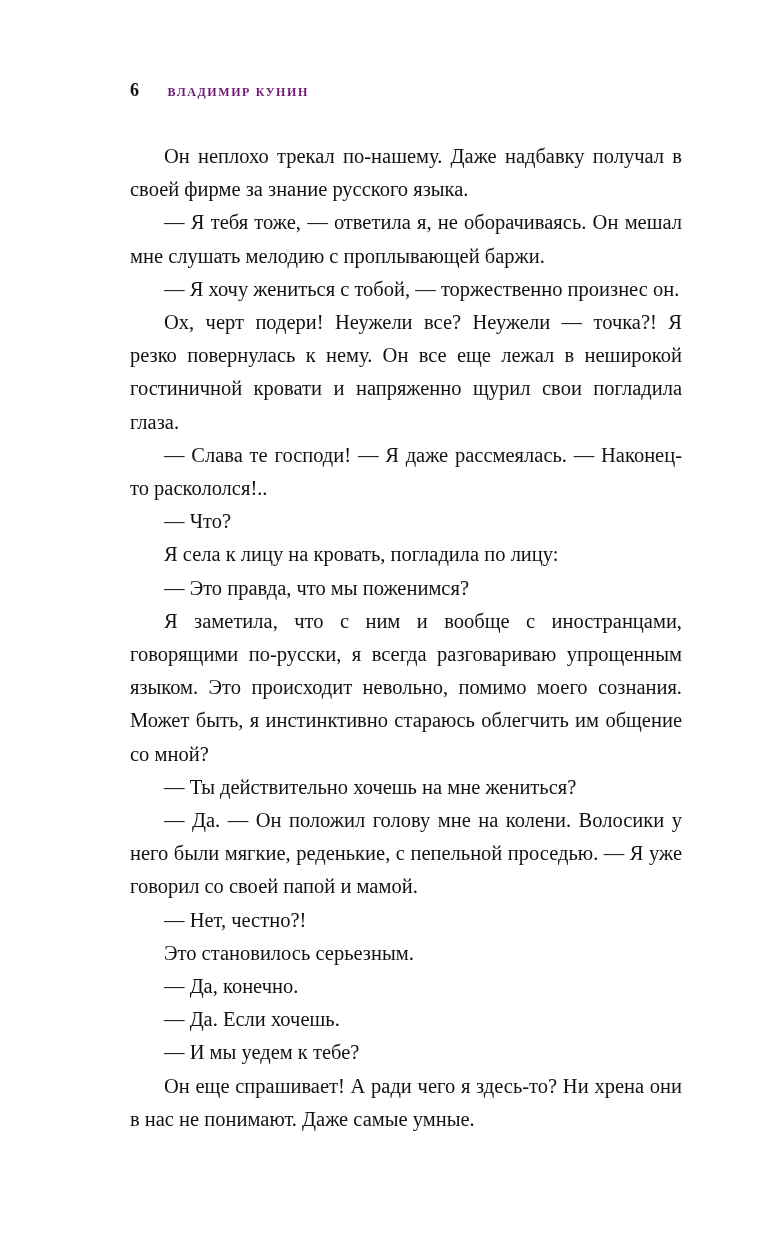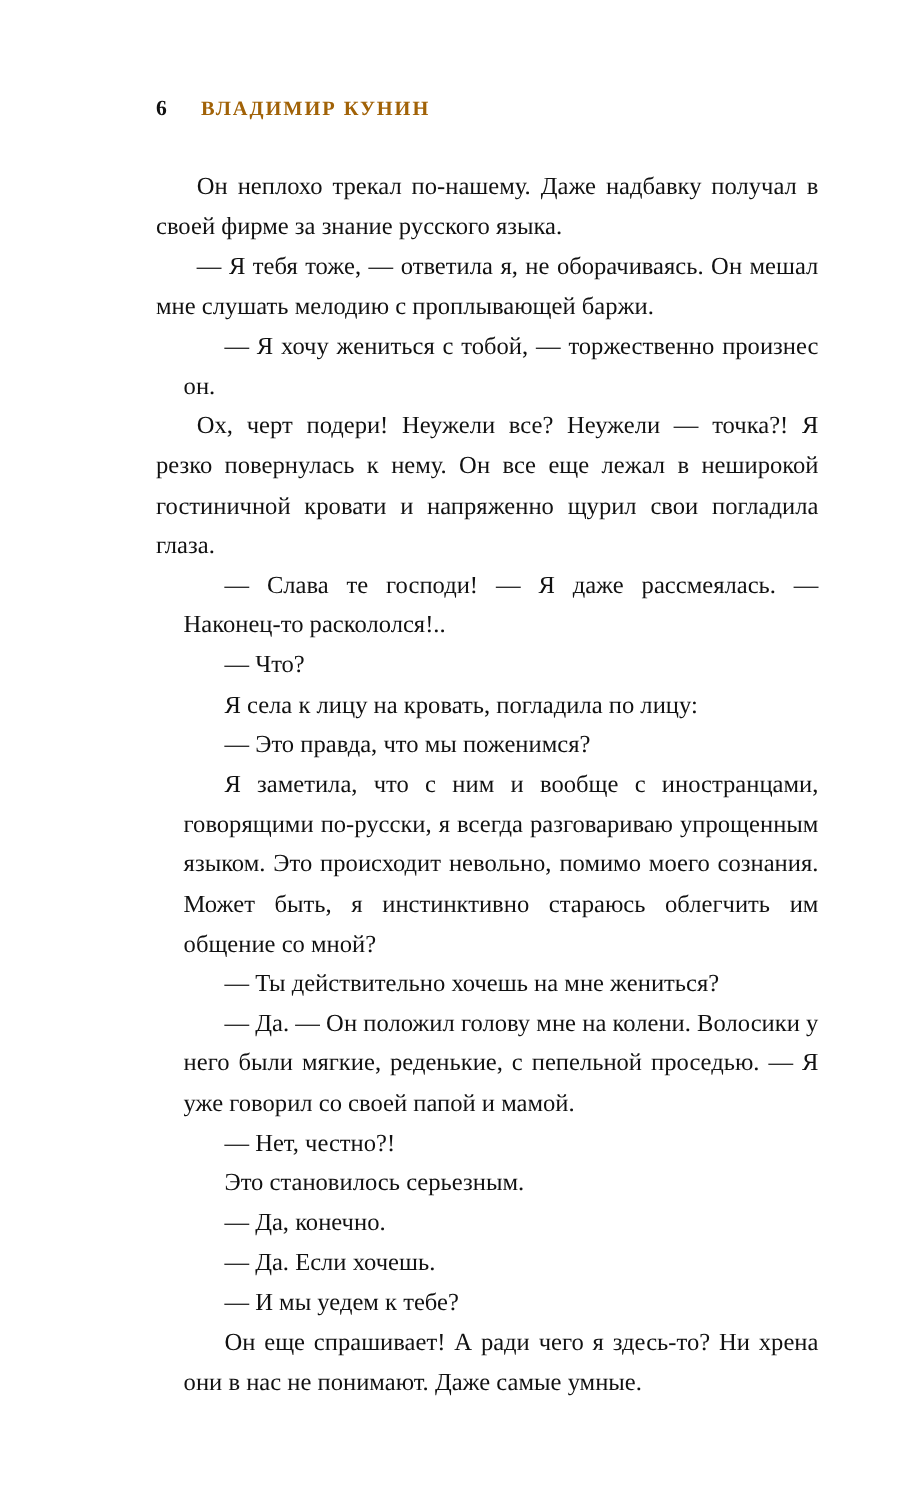--- a/index.html
+++ b/index.html
@@ -31,39 +31,38 @@
   }
   .folio {
     font-family: "Liberation Serif", serif;
     font-size: 18px;
     font-weight: 700;
     color: #111111;
     letter-spacing: 0.5px;
   }
   .runhead-title {
     font-family: "Liberation Serif", serif;
-    font-size: 17px;
+    font-size: 12px;
     font-weight: 700;
     letter-spacing: 1.6px;
-    color: #a16207;
+    color: #701a75;
     text-transform: uppercase;
   }
   .body-text p {
     margin: 0;
     font-size: 20.5px;
     line-height: 33.2px;
     text-align: justify;
     text-indent: 34px;
     font-family: "Liberation Serif", serif;
     color: #111111;
     hyphens: manual;
   }
   .body-text p.last-line-left {
     text-align-last: left;
-    margin-left: 23px;
   }
 </style>
 </head>
 <body>
 
 <div class="page">
   <div class="content">
 
     <div class="runhead">
       <span class="folio">6</span>

